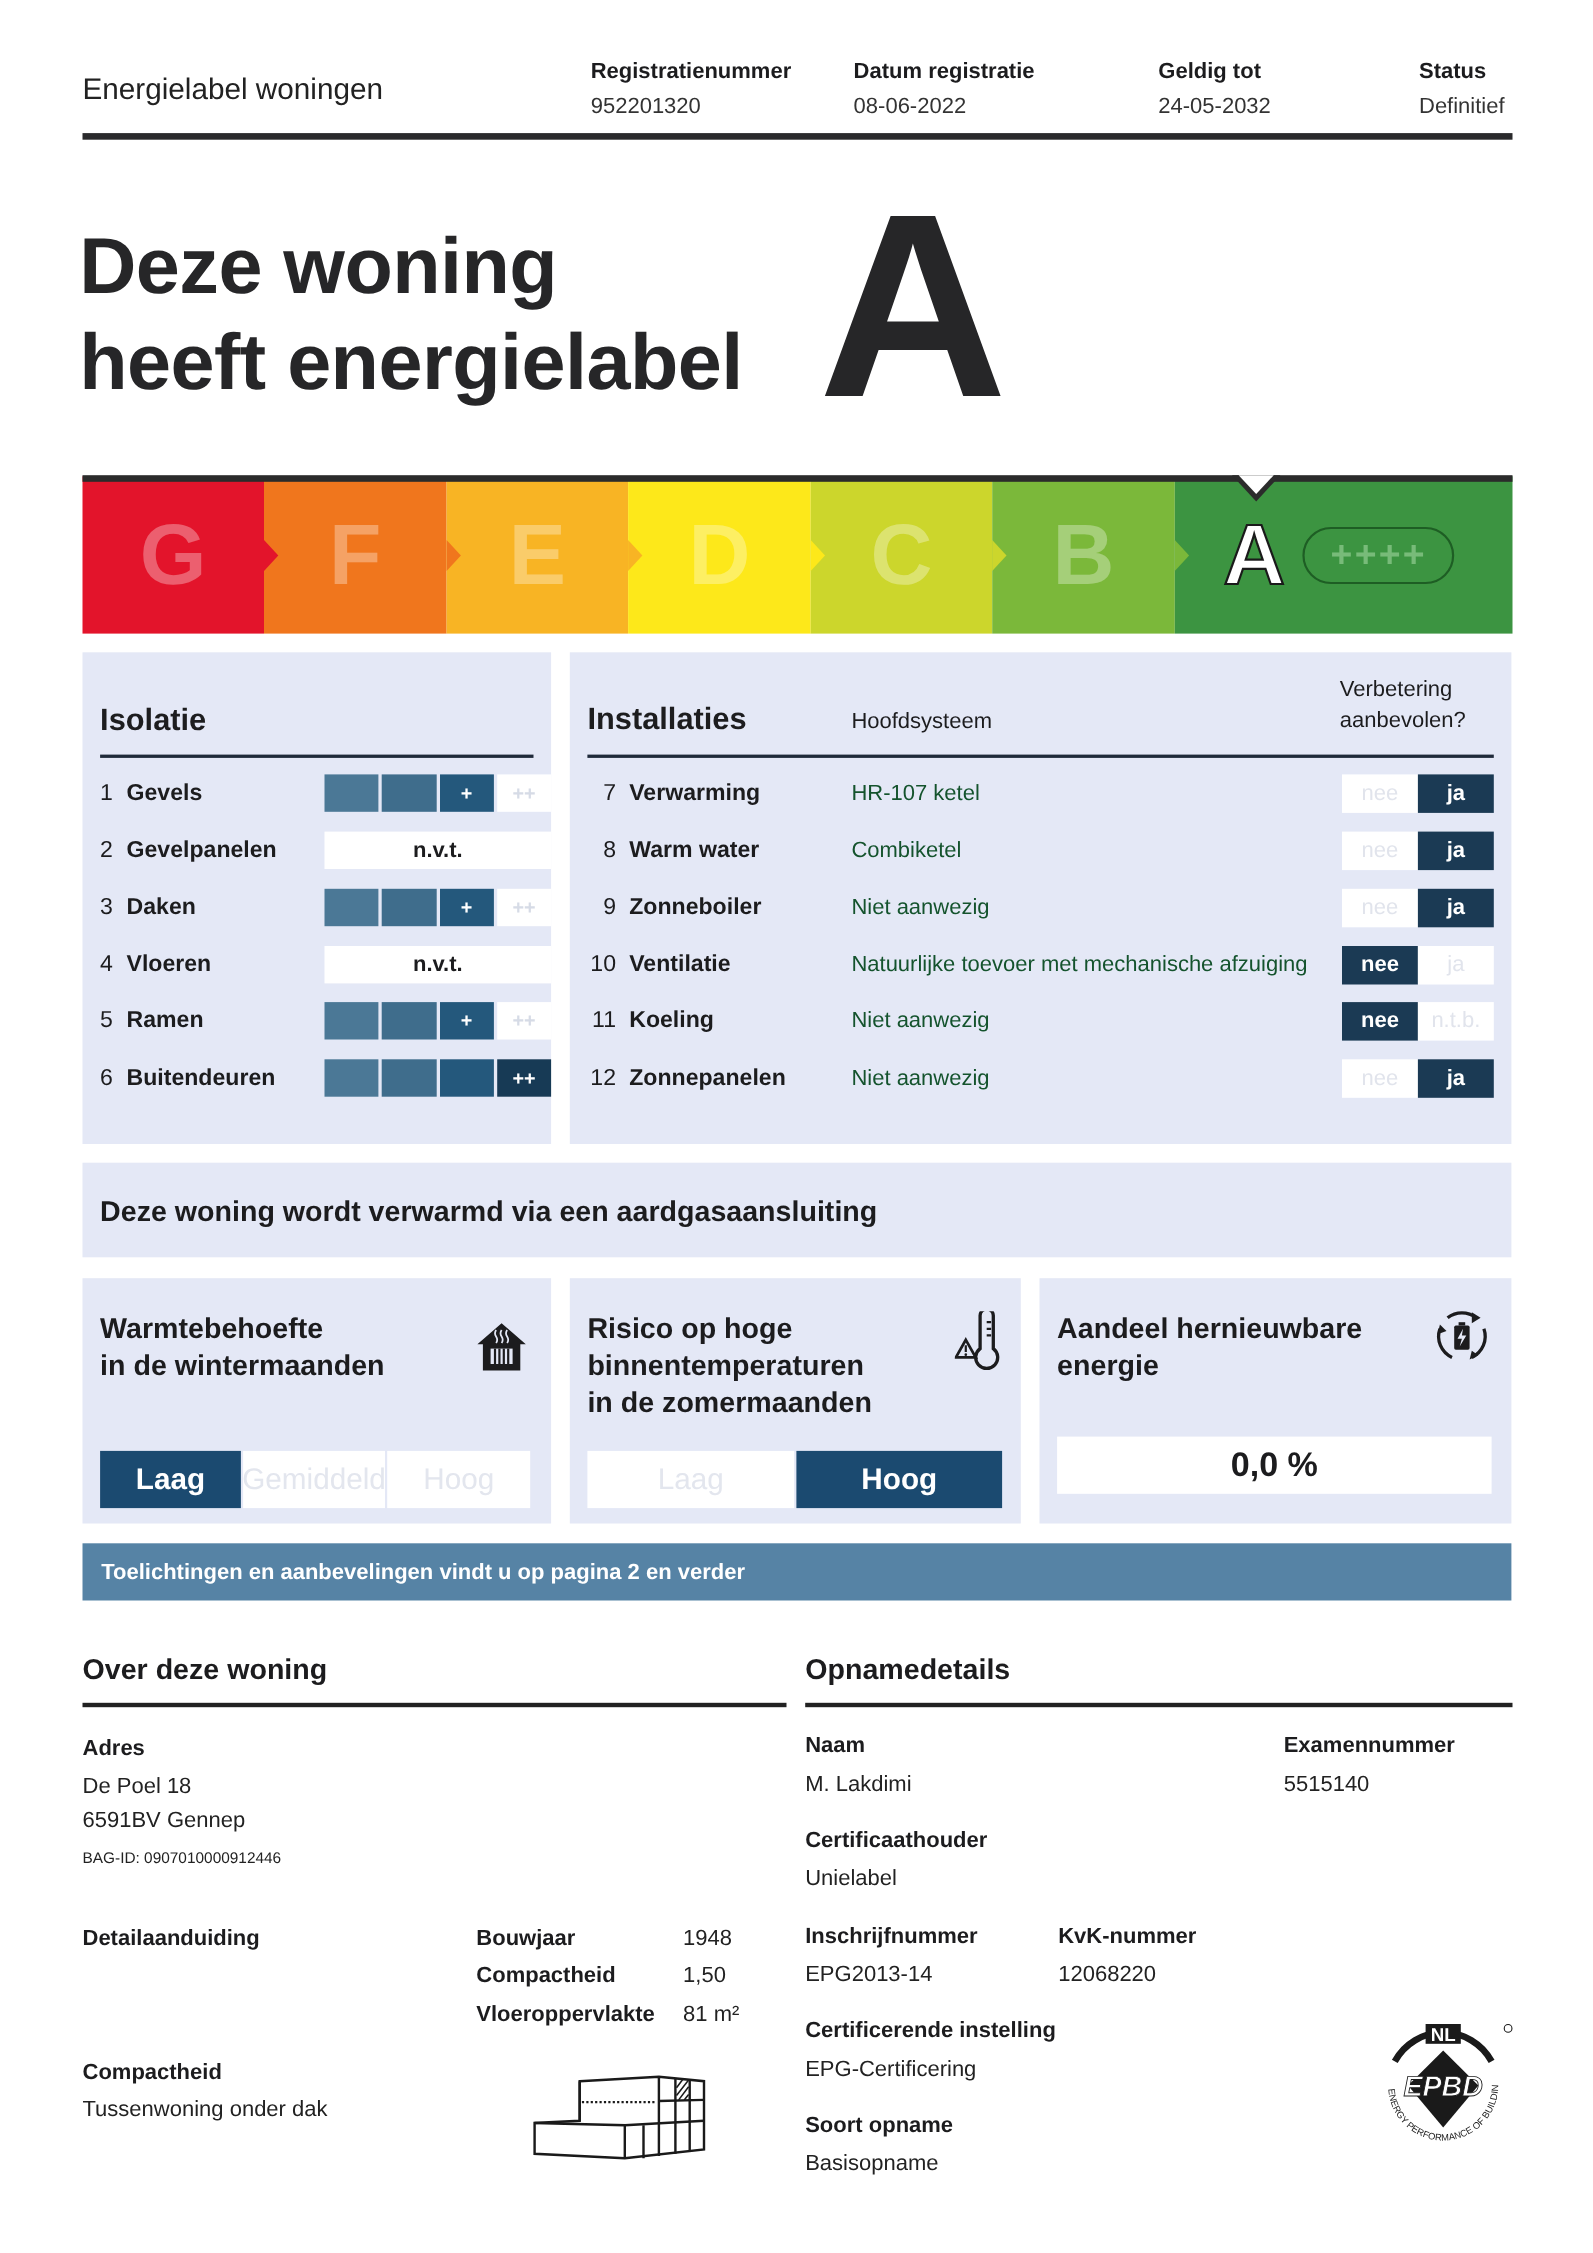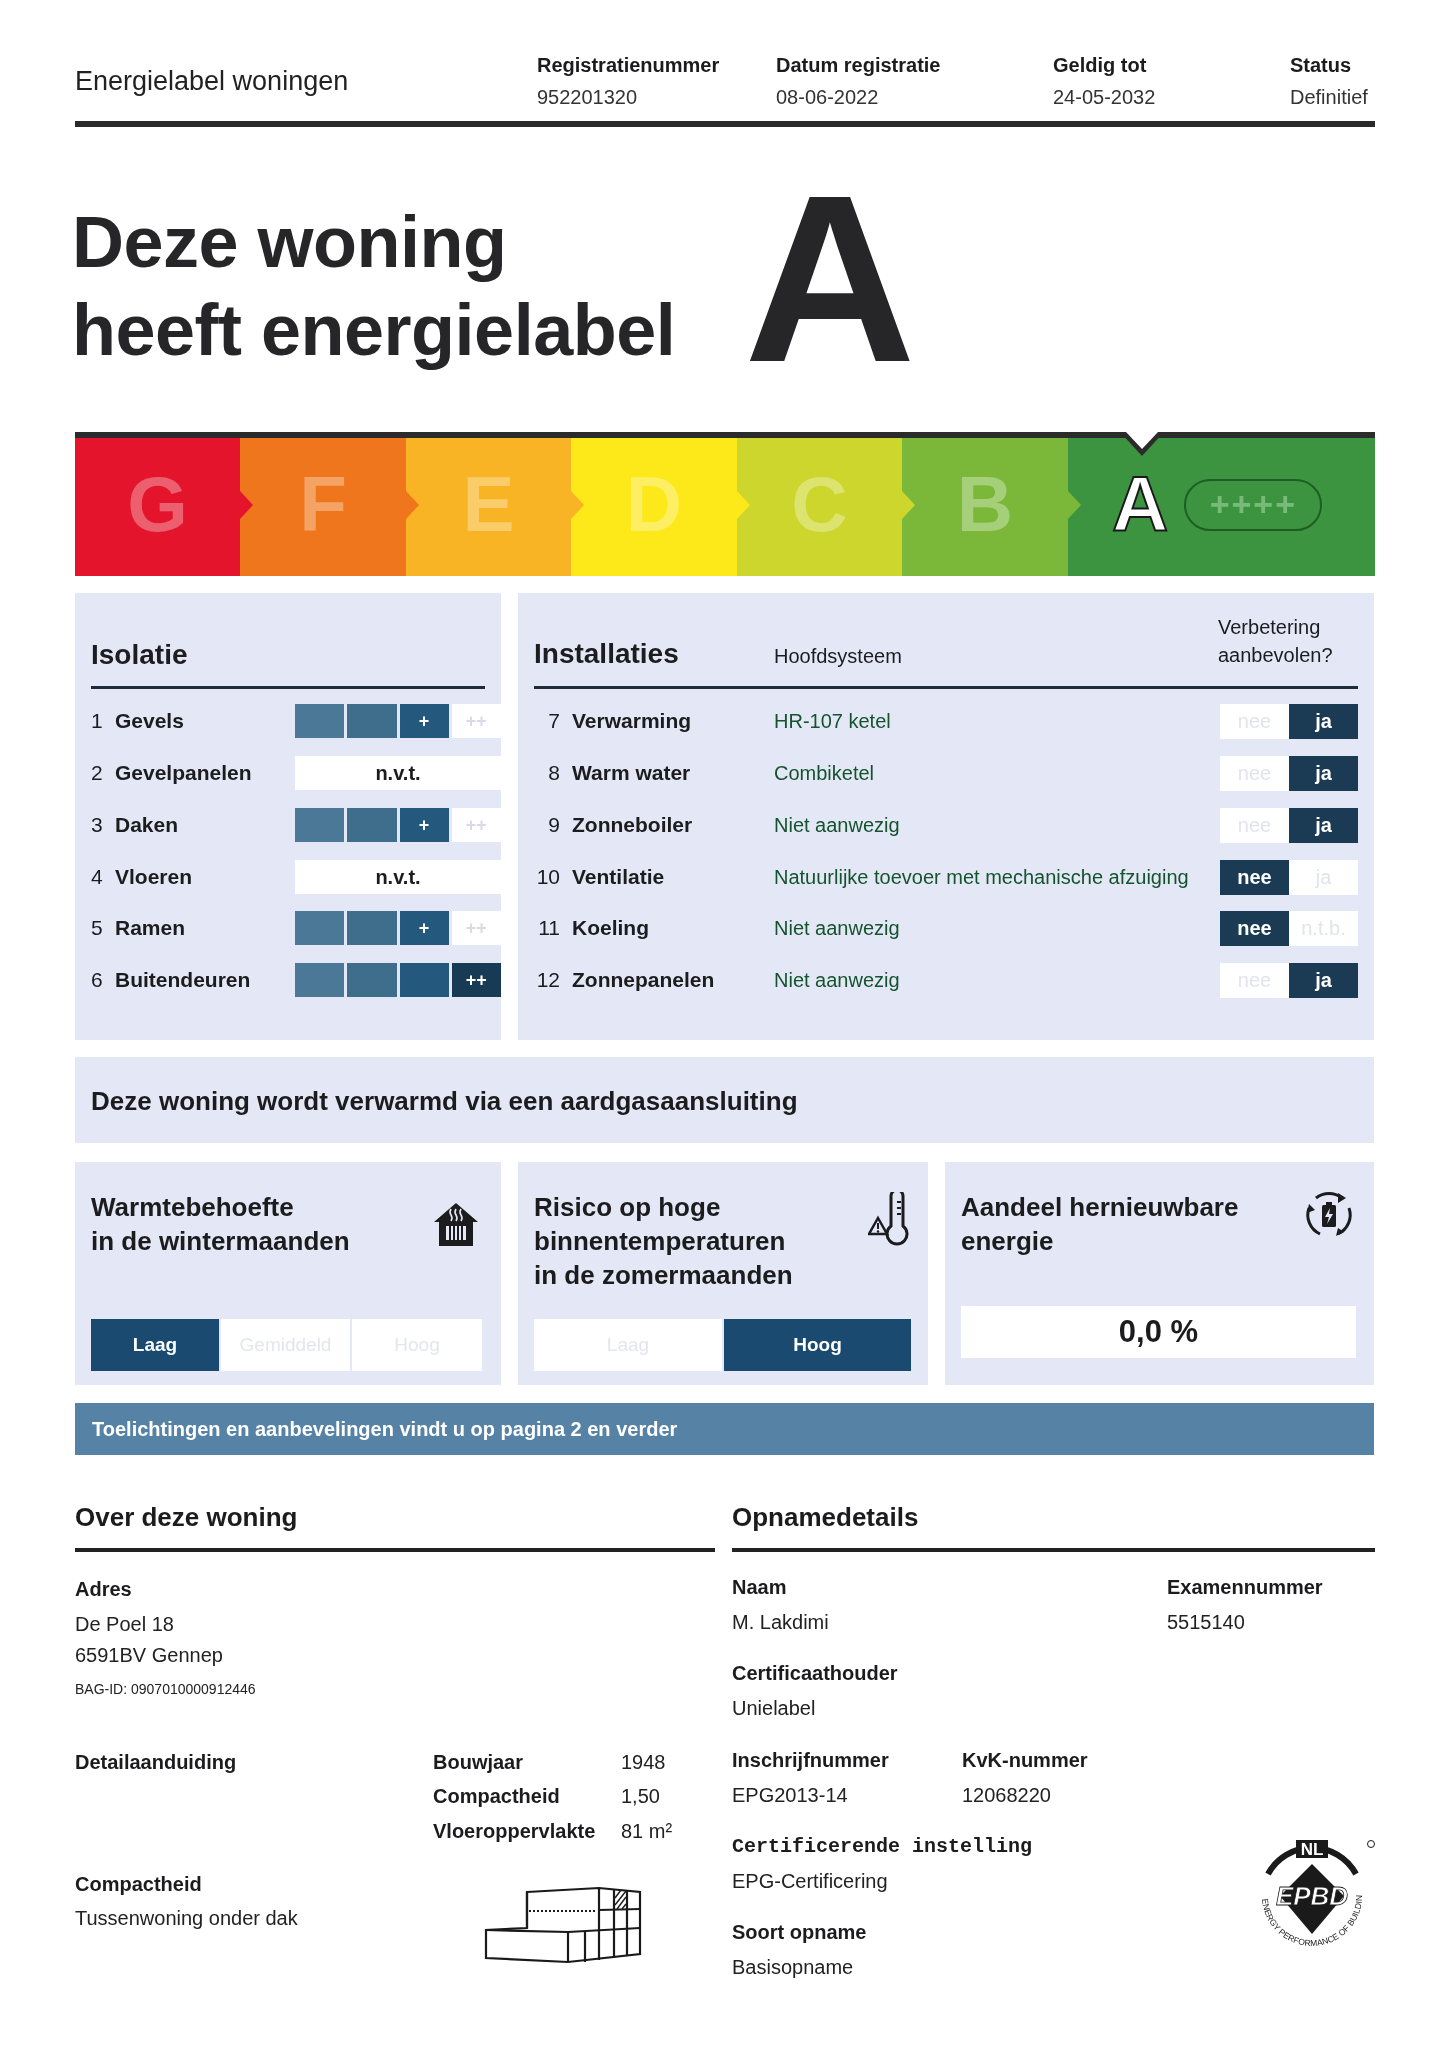--- a/index.html
+++ b/index.html
@@ -61,21 +61,21 @@
 
   
   .gas { left: 75px; top: 1057px; width: 1299px; height: 86px; background: #e4e8f6; }
   .gas .t { position: absolute; left: 16px; top: 29px; font-size: 26px; font-weight: bold; }
 
   
   .card { top: 1162px; height: 223px; background: #e4e8f6; }
   .card .ct { position: absolute; left: 16px; top: 28px; font-size: 26px; font-weight: bold; line-height: 34px; }
   .card .ic { position: absolute; }
   .seg3 { position: absolute; left: 16px; bottom: 14px; height: 52px; display: flex; gap: 2px; }
-  .seg3 span { display: flex; align-items: center; justify-content: center; font-size: 19px; }
+  .seg3 span { display: flex; align-items: center; justify-content: center; font-size: 27px; }
   .seg3 .on { background: #1b4a70; color: #fff; font-weight: bold; }
   .seg3 .off { background: #fff; color: #e3e6ee; }
   .pct { position: absolute; left: 16px; right: 18px; bottom: 27px; height: 52px; background: #fff; display: flex; align-items: center; justify-content: center; font-size: 31px; font-weight: bold; }
 
   .info-bar { left: 75px; top: 1403px; width: 1299px; height: 52px; background: #5683a5; }
   .info-bar .t { position: absolute; left: 17px; top: 15px; font-size: 20px; color: #fff; font-weight: bold; }
 
   
   .sec-h { font-size: 26px; font-weight: bold; top: 1502px; }
   .sec-rule { top: 1548px; height: 4px; background: #222; }
@@ -389,21 +389,21 @@
 <div class="abs val" style="left:1167px; top:1611px;">5515140</div>
 
 <div class="abs lbl" style="left:732px; top:1662px;">Certificaathouder</div>
 <div class="abs val" style="left:732px; top:1697px;">Unielabel</div>
 
 <div class="abs lbl" style="left:732px; top:1749px;">Inschrijfnummer</div>
 <div class="abs val" style="left:732px; top:1784px;">EPG2013-14</div>
 <div class="abs lbl" style="left:962px; top:1749px;">KvK-nummer</div>
 <div class="abs val" style="left:962px; top:1784px;">12068220</div>
 
-<div class="abs lbl" style="left:732px; top:1835px;font-family:Liberation Mono, monospace;">Certificerende instelling</div>
+<div class="abs lbl" style="left:732px; top:1835px;">Certificerende instelling</div>
 <div class="abs val" style="left:732px; top:1870px;">EPG-Certificering</div>
 
 <div class="abs lbl" style="left:732px; top:1921px;">Soort opname</div>
 <div class="abs val" style="left:732px; top:1956px;">Basisopname</div>
 
 <div class="abs" style="left:1248px; top:1834px;">
   <svg width="130" height="130" viewBox="0 0 130 130">
     <defs>
       <path id="ringpath" d="M14 62 A50 50 0 0 0 114 62"></path>
     </defs>

